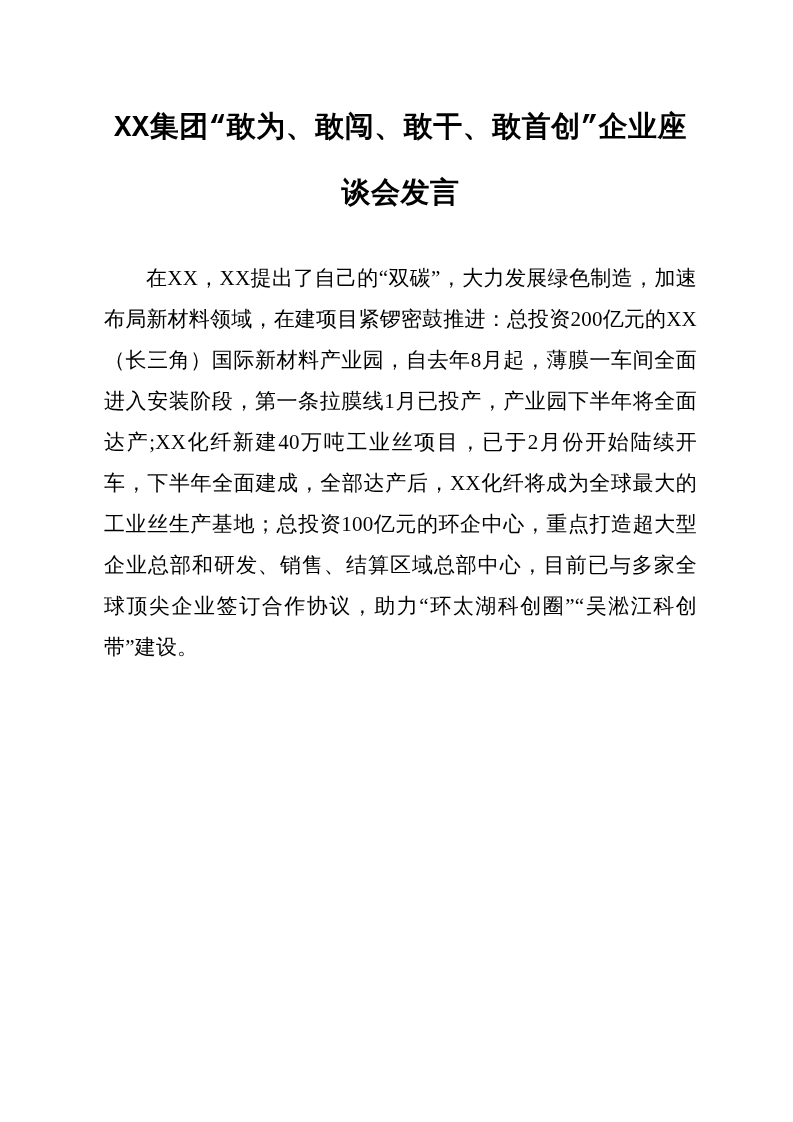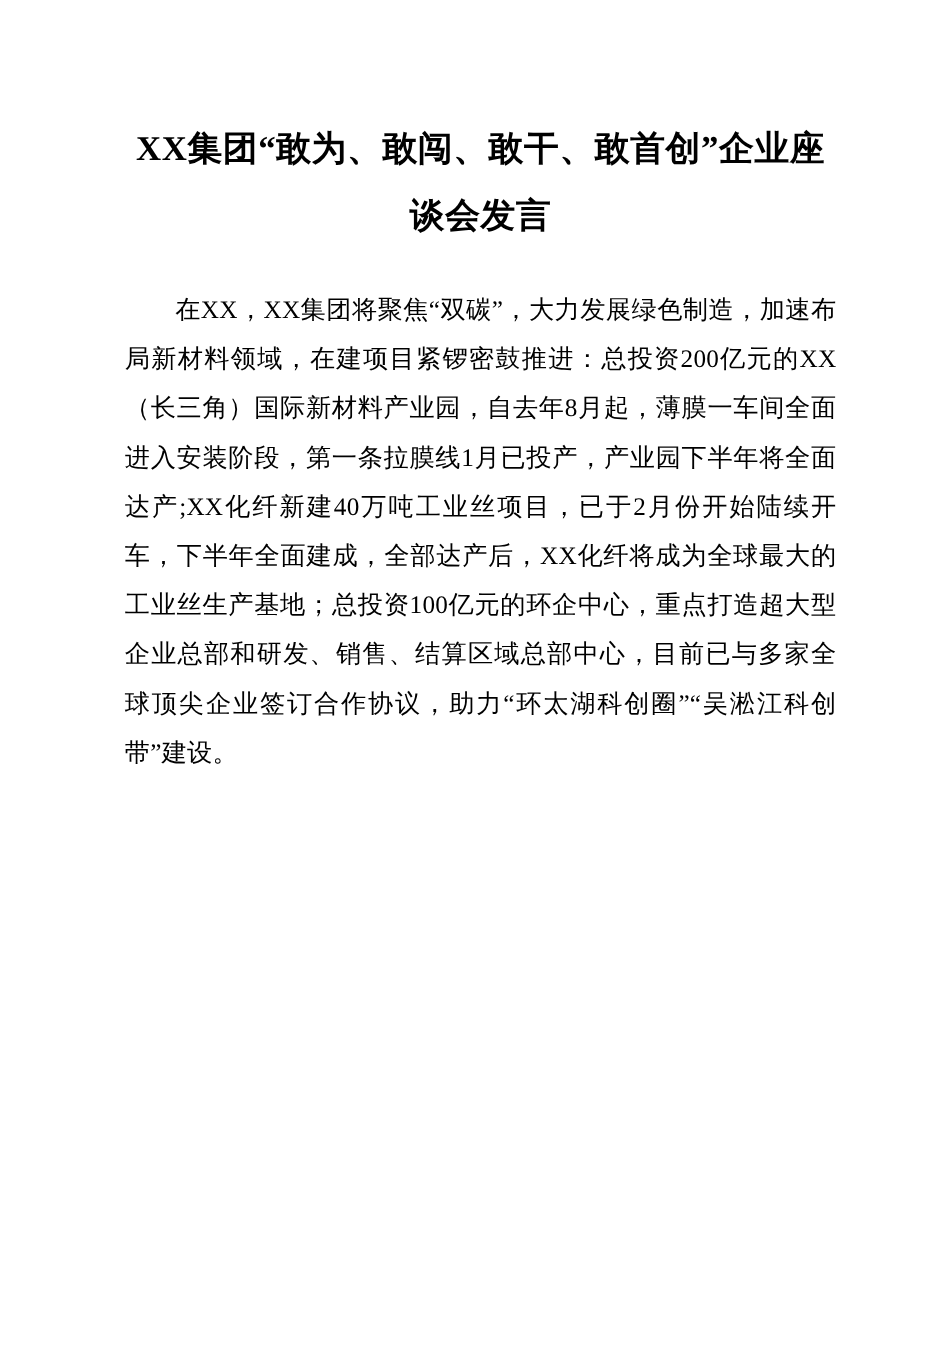--- a/index.html
+++ b/index.html
@@ -16,24 +16,24 @@
   }
   .page {
     position: relative;
     width: 793px;
     height: 1122px;
     box-sizing: border-box;
     padding: 96px 96px 64px 104px;
     background: #ffffff;
   }
   .doc-title {
-    font-family: Liberation Serif, serif;
+    font-family: Liberation Mono, monospace;
     font-size: 29px;
     font-weight: 700;
-    line-height: 56px;
+    line-height: 66px;
     text-align: center;
     letter-spacing: 0.5px;
     margin: 0 0 30px 0;
     padding: 0 6px;
   }
   .body-text p {
     font-family: "Liberation Serif", "DejaVu Serif", serif;
     font-size: 21px;
     line-height: 41px;
     margin: 0;
@@ -44,16 +44,16 @@
   }
 </style>
 </head>
 <body>
 
 <div class="page">
 
   <h1 class="doc-title">XX集团“敢为、敢闯、敢干、敢首创”企业座谈会发言</h1>
 
   <div class="body-text">
-    <p>在XX，XX集团将聚焦“双碳”，大力发展绿色制造，加速布局新材料领域，在建项目紧锣密鼓推进：总投资200亿元的XX（长三角）国际新材料产业园，自去年8月起，薄膜一车间全面进入安装阶段，第一条拉膜线1月已投产，产业园下半年将全面达产;XX化纤新建40万吨工业丝项目，已于2月份开始陆续开车，下半年全面建成，全部达产后，XX化纤将成为全球最大的工业丝生产基地；总投资100亿元的环企中心，重点打造超大型企业总部和研发、销售、结算区域总部中心，目前已与多家全球顶尖企业签订合作协议，助力“环太湖科创圈”“吴淞江科创带”建设。</p>
+    <p>在XX，XX提出了自己的“双碳”，大力发展绿色制造，加速布局新材料领域，在建项目紧锣密鼓推进：总投资200亿元的XX（长三角）国际新材料产业园，自去年8月起，薄膜一车间全面进入安装阶段，第一条拉膜线1月已投产，产业园下半年将全面达产;XX化纤新建40万吨工业丝项目，已于2月份开始陆续开车，下半年全面建成，全部达产后，XX化纤将成为全球最大的工业丝生产基地；总投资100亿元的环企中心，重点打造超大型企业总部和研发、销售、结算区域总部中心，目前已与多家全球顶尖企业签订合作协议，助力“环太湖科创圈”“吴淞江科创带”建设。</p>
   </div>
 
 </div>
 
 </body></html>

